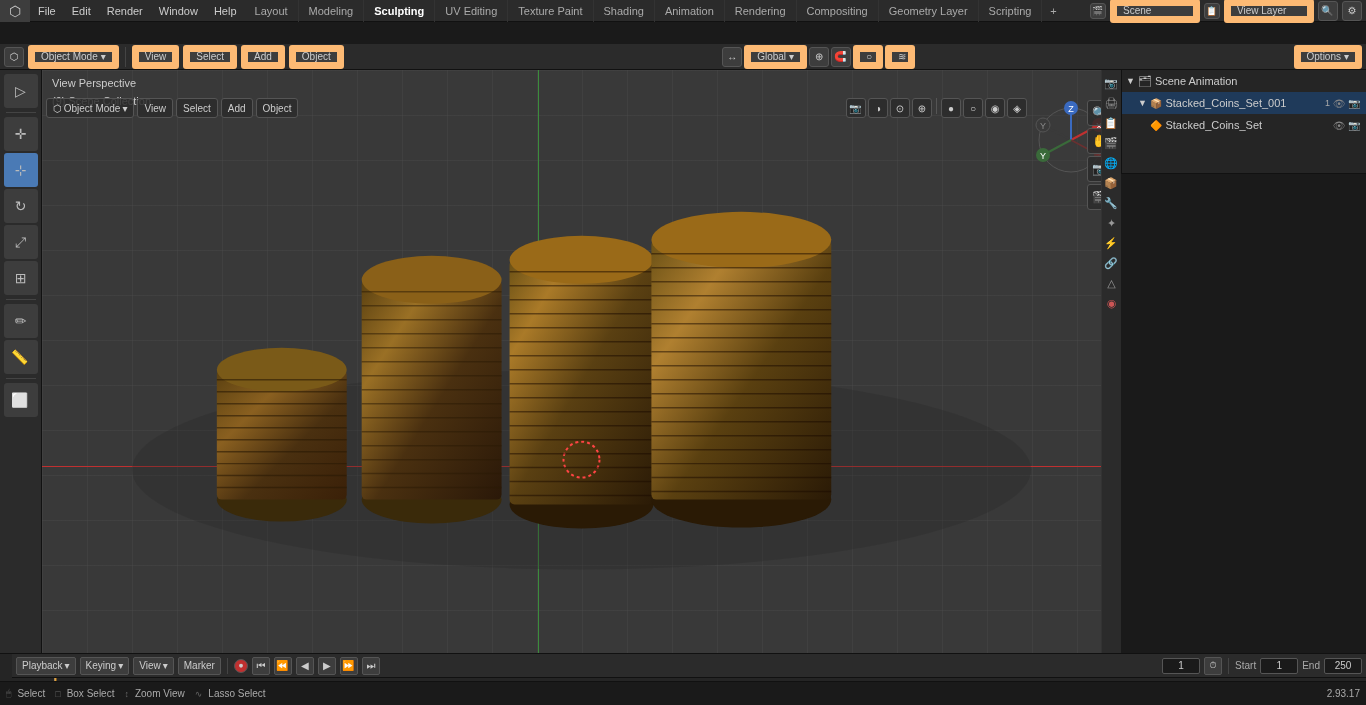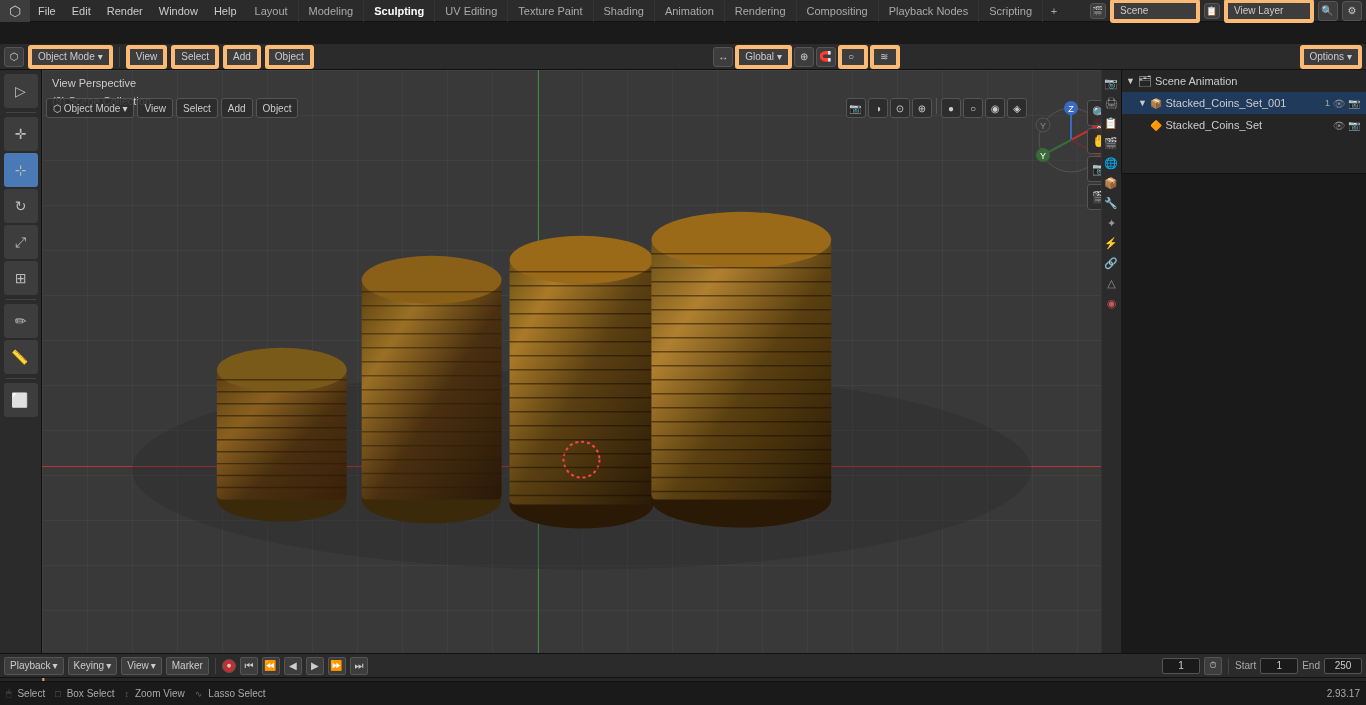--- a/index.html
+++ b/index.html
@@ -85,21 +85,21 @@
       top: 44px; left: 0; right: 0;
       z-index: 100;
       border-bottom: 1px solid #111;
       padding: 0 4px;
       gap: 4px;
     }
     .toolbar-btn {
       height: 24px;
       padding: 0 6px;
       background: #3d3d3d;
-      border: 4px solid #fdba74;
+      border: 7px solid #fdba74;
       border-radius: 3px;
       color: #ccc;
       font-size: 10px;
       display: flex;
       align-items: center;
       cursor: pointer;
       gap: 3px;
     }
     .toolbar-sep { width: 1px; height: 20px; background: #444; margin: 0 2px; }
     .toolbar-icon-btn {
@@ -362,20 +362,21 @@
     
     #timeline {
       position: absolute;
       bottom: 0;
       left: 0;
       right: 0;
       height: 52px;
       background: #252525;
       border-top: 1px solid #111;
       z-index: 100;
+      padding-left: 12px;
     }
     #timeline-header {
       height: 24px;
       background: #2b2b2b;
       display: flex;
       align-items: center;
       padding: 0 4px;
       gap: 4px;
       border-bottom: 1px solid #111;
     }
@@ -485,21 +486,21 @@
   <div id="workspace-tabs" style="position:static; flex:1; height:22px; display:flex; background:transparent; border:none;">
     <div class="workspace-tab">Layout</div>
     <div class="workspace-tab">Modeling</div>
     <div class="workspace-tab" style="color:#fff;font-weight:bold;">Sculpting</div>
     <div class="workspace-tab">UV Editing</div>
     <div class="workspace-tab">Texture Paint</div>
     <div class="workspace-tab">Shading</div>
     <div class="workspace-tab">Animation</div>
     <div class="workspace-tab">Rendering</div>
     <div class="workspace-tab">Compositing</div>
-    <div class="workspace-tab">Playback Nodes</div>
+    <div class="workspace-tab">Geometry Layer</div>
     <div class="workspace-tab">Scripting</div>
     <div class="workspace-tab-add">+</div>
   </div>
 
   <div style="display:flex; align-items:center; gap:4px; padding:0 4px; margin-left:auto;">
     <div class="toolbar-icon-btn" style="width:16px;height:16px;font-size:9px;">🎬</div>
     <div class="toolbar-btn" style="width:90px;">Scene</div>
     <div class="toolbar-icon-btn" style="width:16px;height:16px;font-size:9px;">📋</div>
     <div class="toolbar-btn" style="width:90px;">View Layer</div>
     <div class="toolbar-icon-btn">🔍</div>

